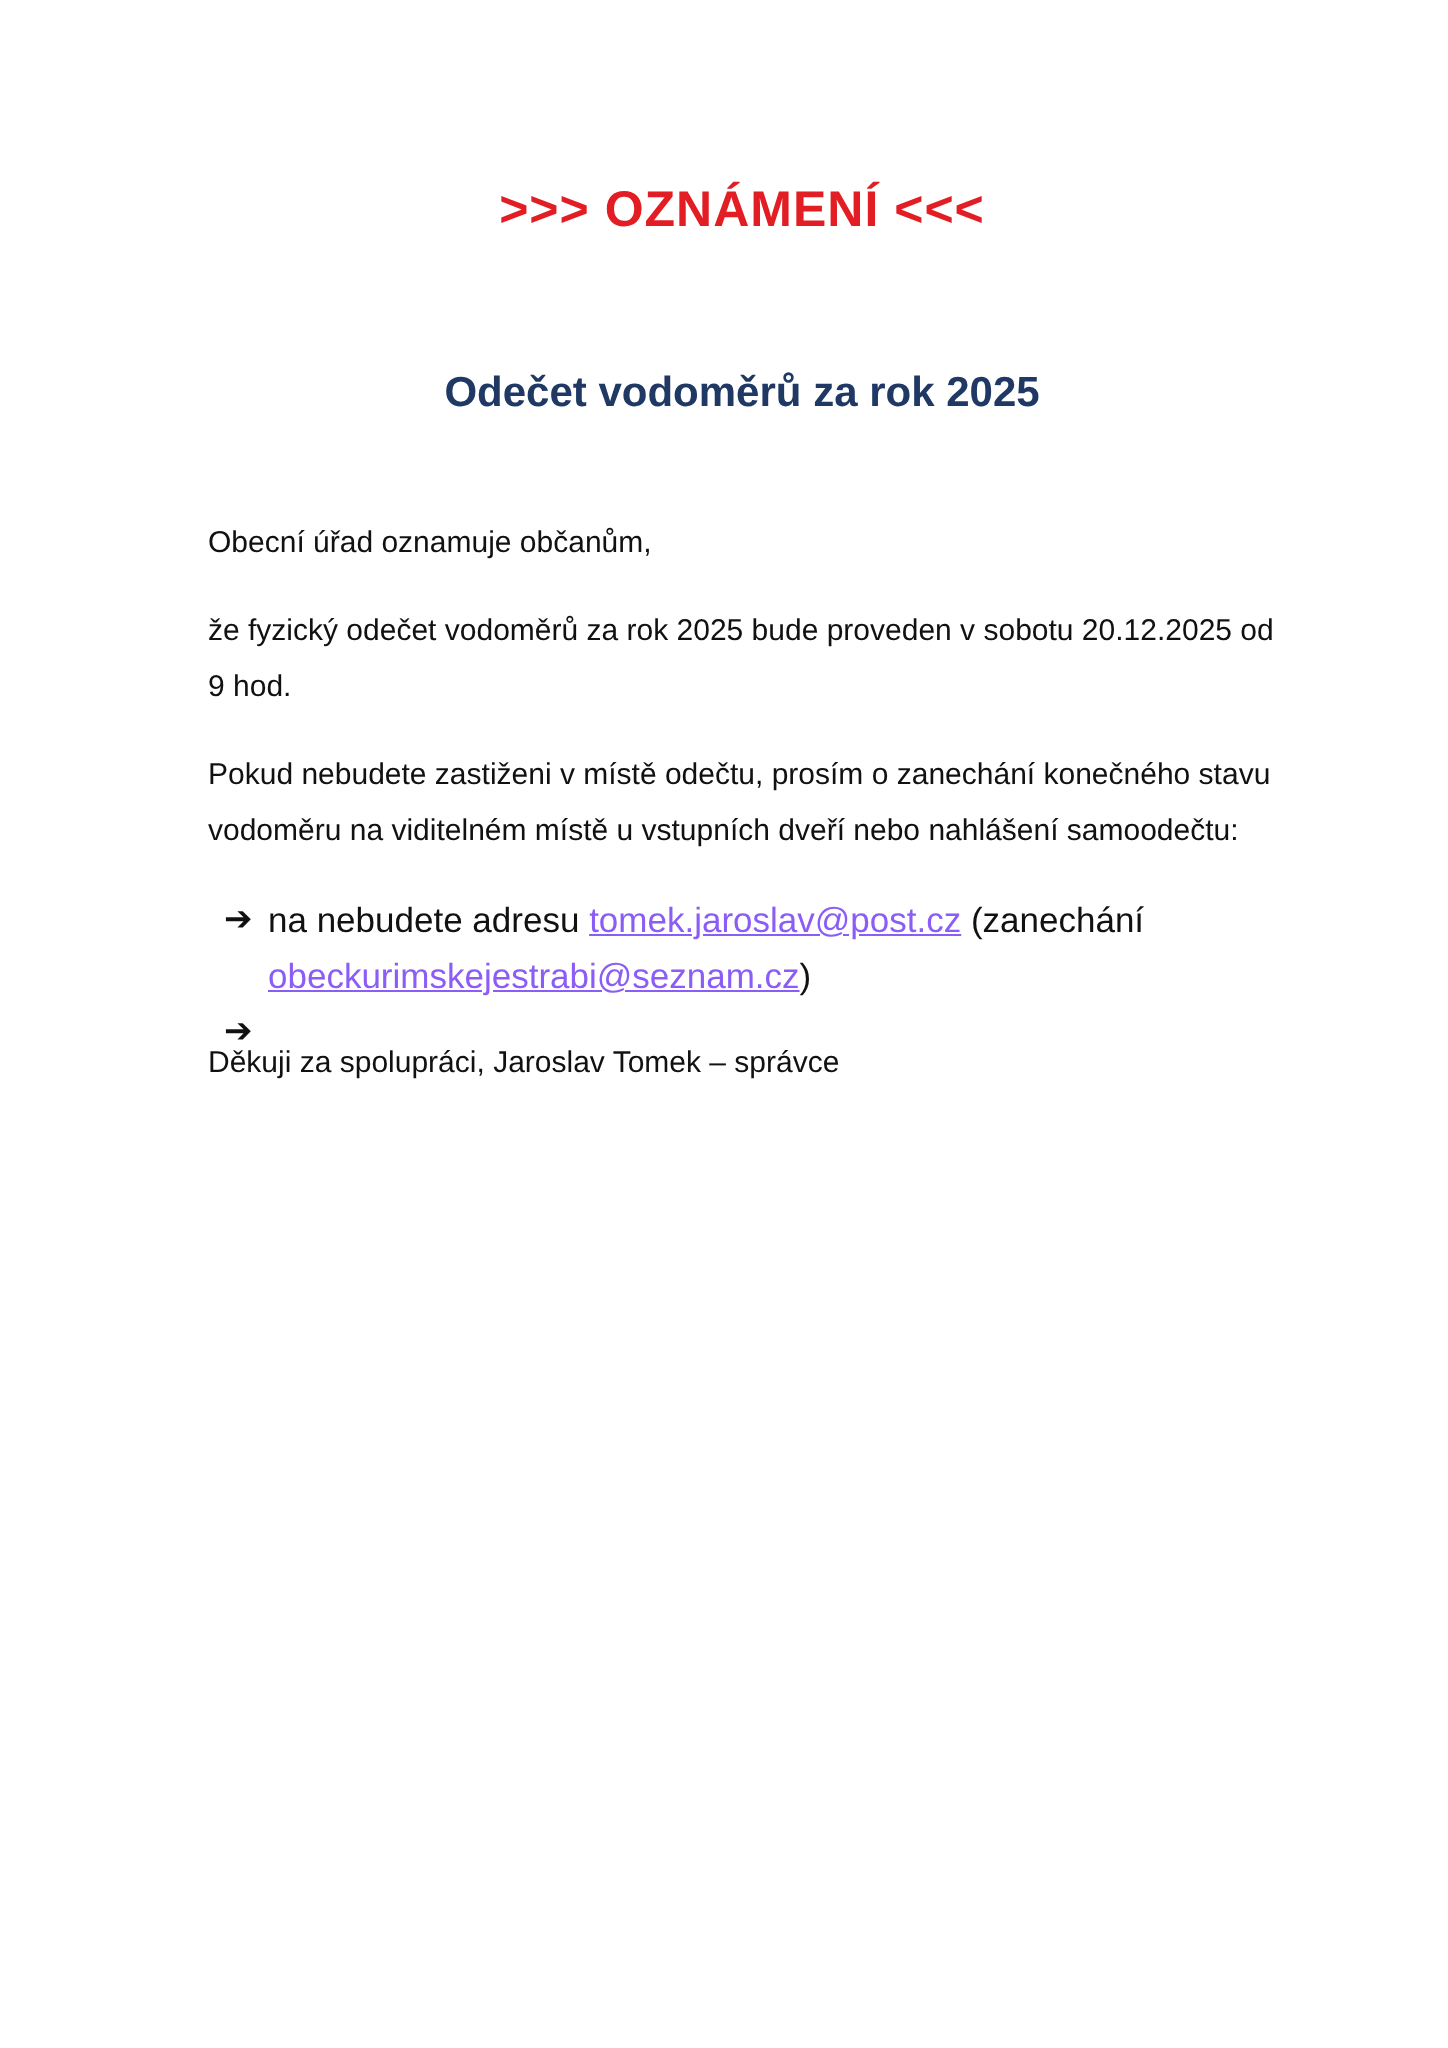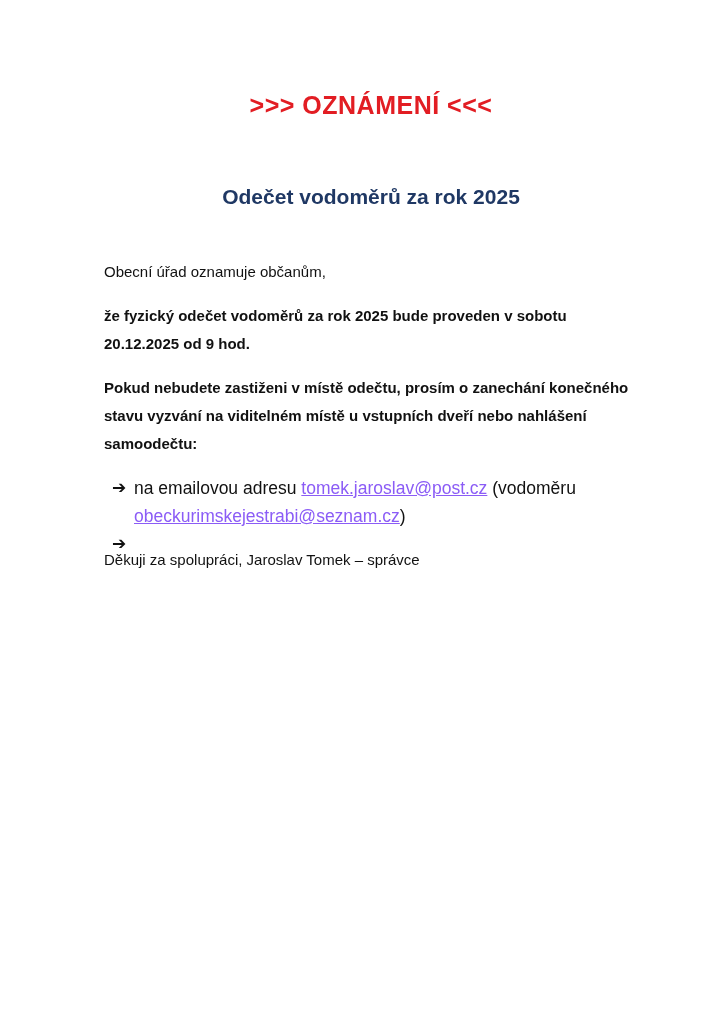--- a/index.html
+++ b/index.html
@@ -37,21 +37,21 @@
     font-weight: bold;
     text-align: center;
     color: #1f3864;
   }
   p.para {
     margin: 16px;
     font-size: 15px;
     line-height: 28px;
     font-weight: normal;
   }
-  p.bold { font-weight: bold; }
+  p.bold { font-weight: normal; }
   .salutation   { margin-bottom: 47px; }
   .announce     { margin-bottom: 7px; }
   .instructions { margin-bottom: 8px; }
   ul.bullets {
     list-style: none;
     margin: 0 0 13px 0;
     padding: 0;
   }
   li.bullet {
     position: relative;
@@ -83,25 +83,25 @@
   <h1 class="banner">&gt;&gt;&gt; OZNÁMENÍ &lt;&lt;&lt;</h1>
 
   <h2 class="subtitle">Odečet vodoměrů za rok 2025</h2>
 
   <div class="content">
 
     <p class="para salutation">Obecní úřad oznamuje občanům,</p>
 
     <p class="para bold announce">že fyzický odečet vodoměrů za rok 2025 bude proveden v sobotu 20.12.2025 od 9 hod.</p>
 
-    <p class="para bold instructions">Pokud nebudete zastiženi v místě odečtu, prosím o zanechání konečného stavu vyzvání na viditelném místě u vstupních dveří nebo nahlášení samoodečtu:</p>
+    <p class="para bold instructions">Pokud nebudete zastiženi v místě odečtu, prosím o zanechání konečného stavu vodoměru na viditelném místě u vstupních dveří nebo nahlášení samoodečtu:</p>
 
     <ul class="bullets">
       <li class="bullet">
-        <span class="arrow">➔</span><span><span>na emailovou adresu </span><a class="link" href="#">tomek.jaroslav@post.cz</a><span> (vodoměru </span><a class="link" href="#">obeckurimskejestrabi@seznam.cz</a><span>)</span></span>
+        <span class="arrow">➔</span><span><span>na nebudete adresu </span><a class="link" href="#">tomek.jaroslav@post.cz</a><span> (zanechání </span><a class="link" href="#">obeckurimskejestrabi@seznam.cz</a><span>)</span></span>
       </li>
       <li class="bullet">
         <span class="arrow">➔</span>
       </li>
     </ul>
 
 
 
     <p class="para signature">Děkuji za spolupráci, Jaroslav Tomek – správce</p>
 

